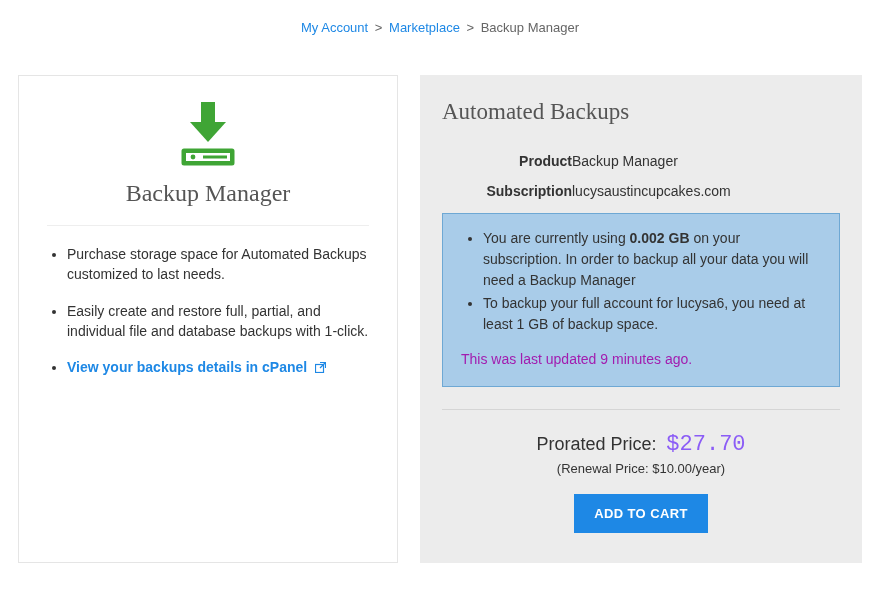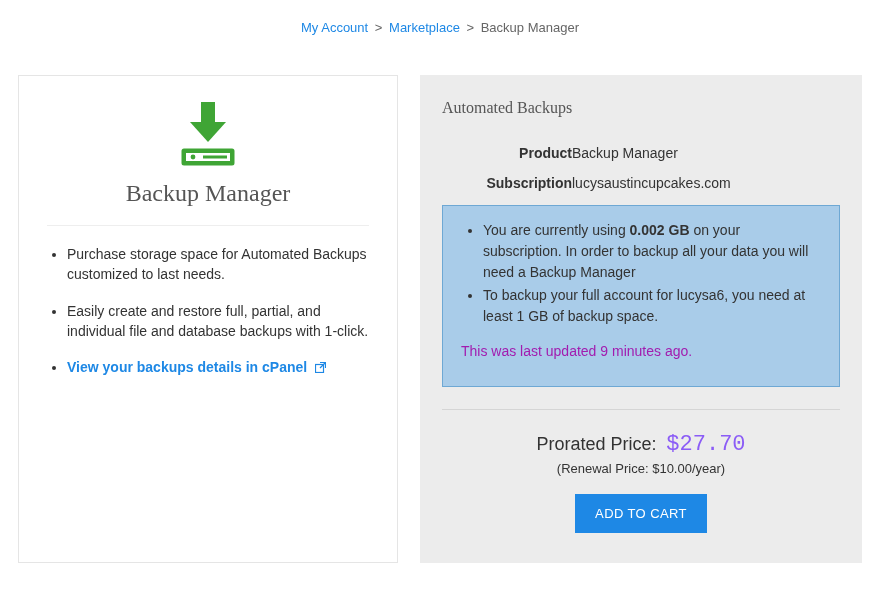--- a/index.html
+++ b/index.html
@@ -76,21 +76,21 @@
       vertical-align: -1px;
       margin-left: 4px;
     }
     .panel {
       background: #ececec;
       flex: 1;
       padding: 24px 22px 30px;
     }
     .panel-title {
       font-family: Georgia, "Times New Roman", serif;
-      font-size: 16px;
+      font-size: 23px;
       color: #555;
       font-weight: normal;
       margin-bottom: 28px;
     }
     .kv {
       display: flex;
       font-size: 14px;
       margin-bottom: 14px;
     }
     .kv .k {
@@ -98,21 +98,21 @@
       text-align: right;
       font-weight: 700;
       color: #333;
     }
     .kv .v {
       color: #333;
     }
     .notice {
       background: #a9cce9;
       border: 1px solid #6ea8d4;
-      padding: 14px 18px 24px;
+      padding: 14px 18px 16px;
       margin-top: 6px;
       font-size: 14px;
       color: #333;
       line-height: 1.5;
     }
     .notice ul {
       list-style: disc;
       padding-left: 22px;
       margin-bottom: 14px;
     }
@@ -146,21 +146,21 @@
     .renewal {
       font-size: 13px;
       color: #333;
       margin-top: 4px;
     }
     .add-cart {
       background: #1e88e5;
       color: #fff;
       border: none;
       font-size: 13px;
-      font-weight: 400;
+      font-weight: 700;
       letter-spacing: 0.4px;
       padding: 12px 20px;
       margin-top: 18px;
       cursor: pointer;
     }
   </style>
 </head>
 <body>
 
 <div class="breadcrumb">

